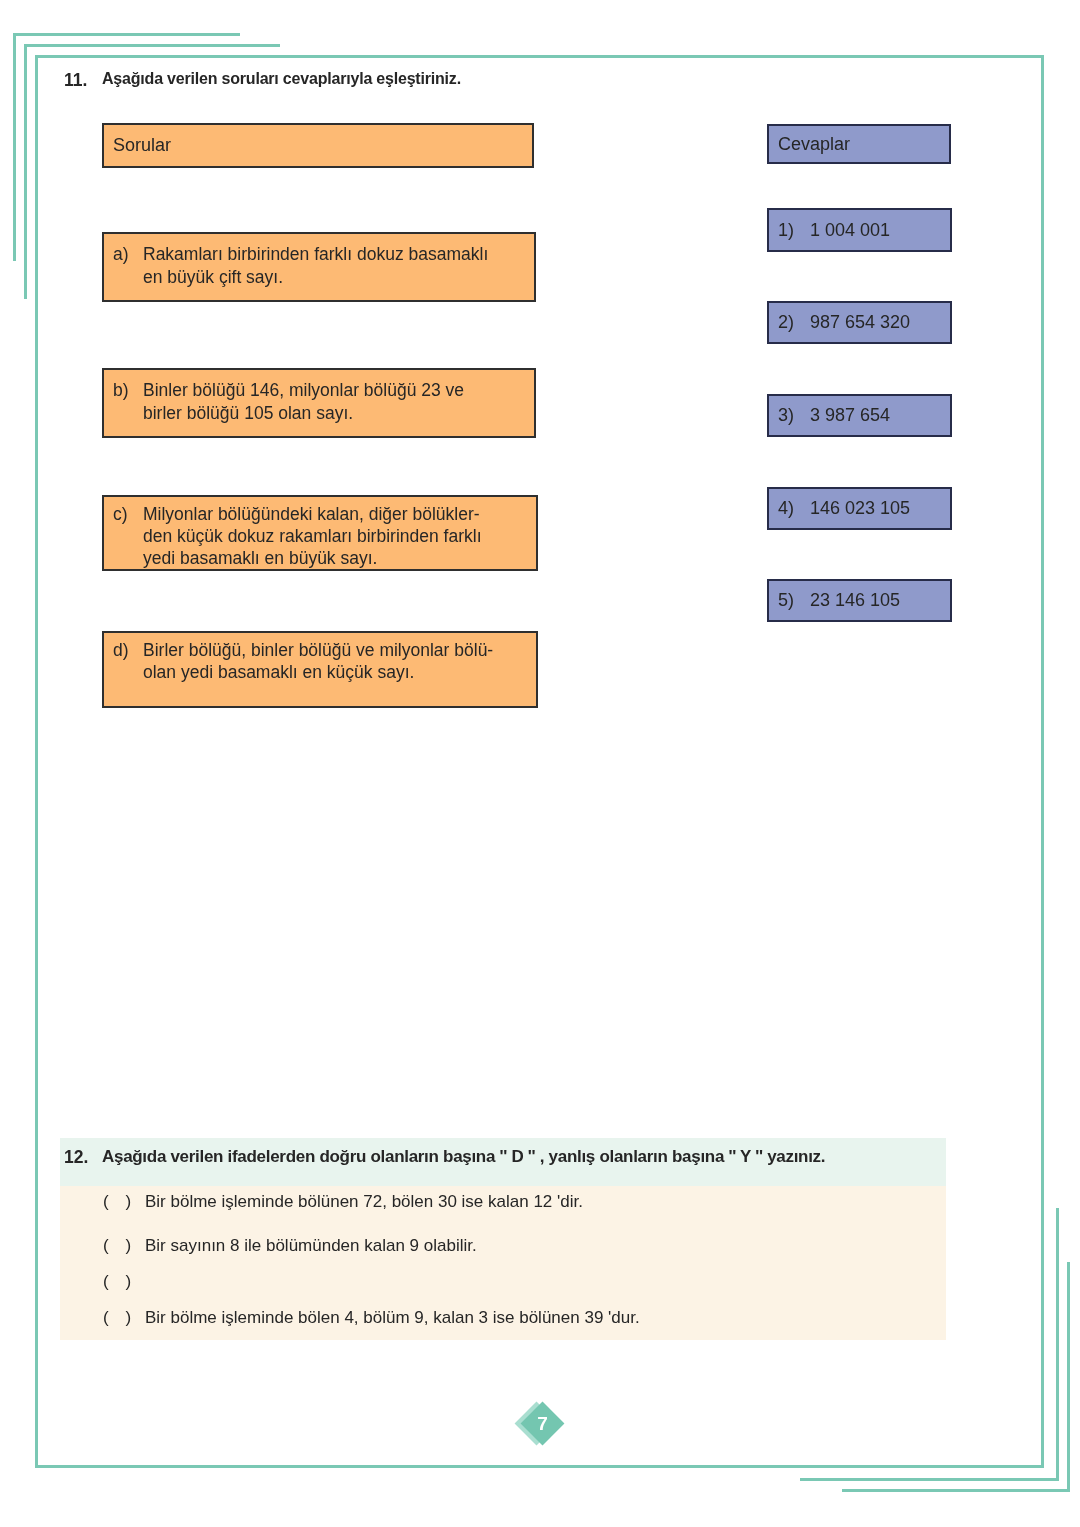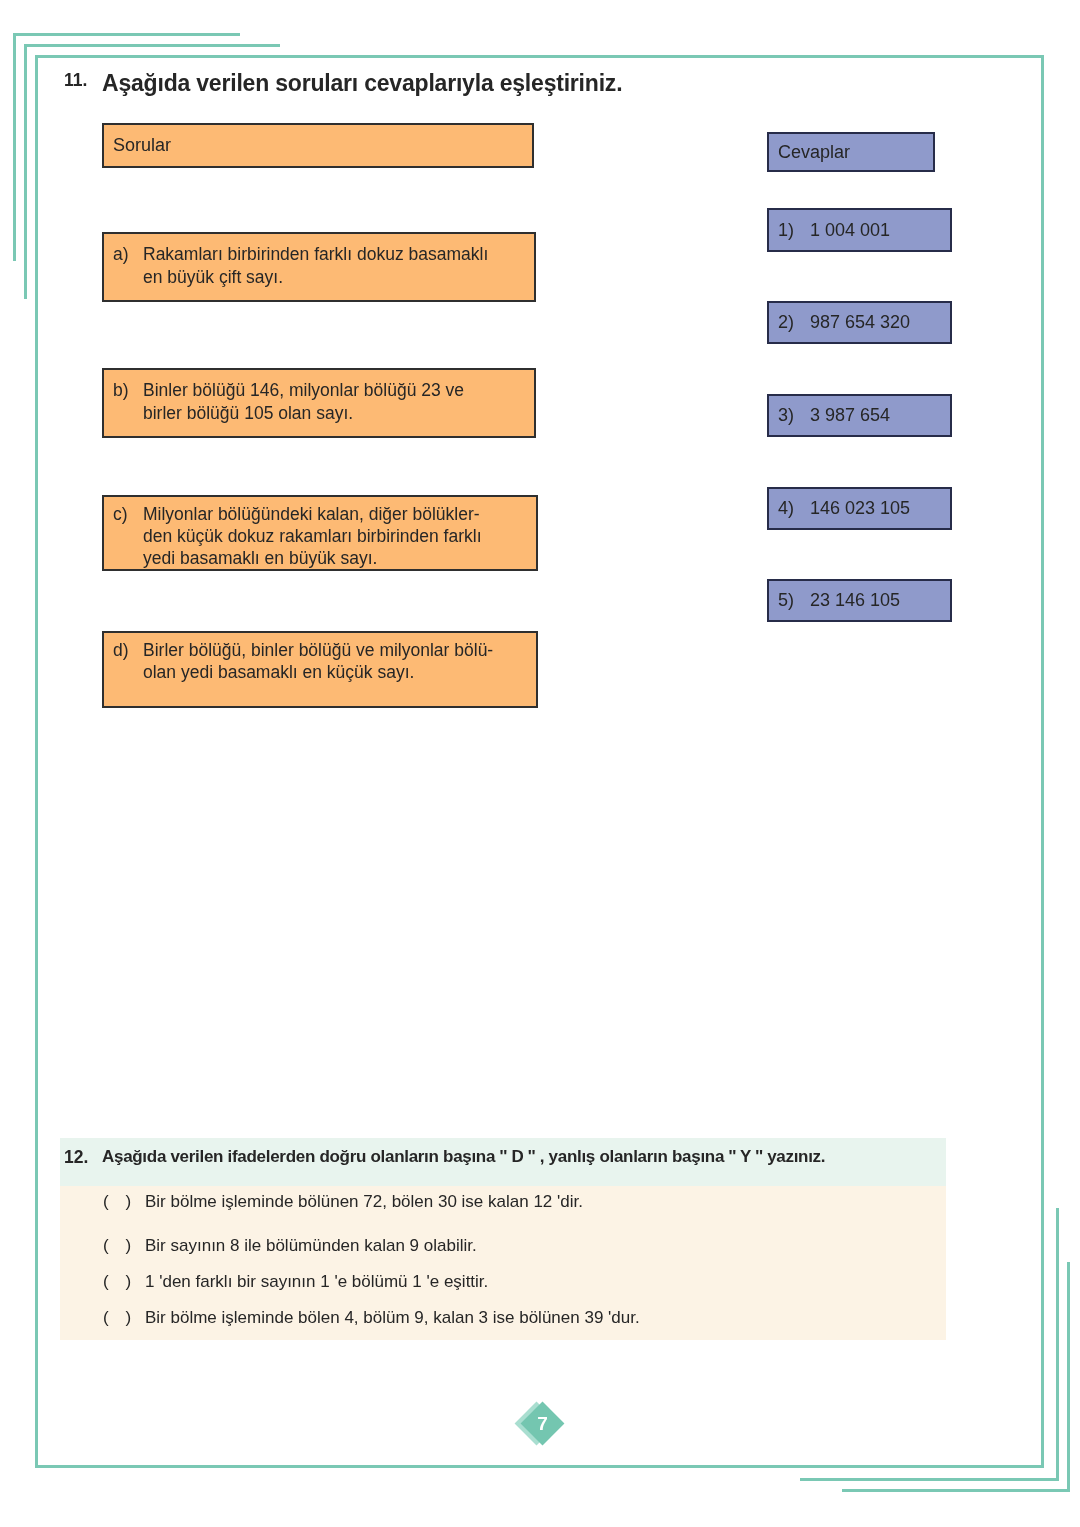--- a/index.html
+++ b/index.html
@@ -27,21 +27,21 @@
   
   .q-head { position: absolute; display: flex; }
   .q-num {
     font-weight: bold;
     font-size: 17.5px;
     width: 38px;
     flex: 0 0 auto;
   }
   .q-title {
     font-weight: bold;
-    font-size: 23px;
+    font-size: 16px;
     letter-spacing: -0.2px;
   }
   
   .box {
     position: absolute;
     display: flex;
     align-items: flex-start;
   }
   .orange {
     background: #fdba74;
@@ -159,21 +159,21 @@
   </div>
 
   <div class="box orange qbox tight" style="left:102px;top:631px;width:436px;height:77px">
     <span class="lbl">d)</span>
     <div class="lines">
       <div>Birler bölüğü, binler bölüğü ve milyonlar bölü-</div>
       <div>olan yedi basamaklı en küçük sayı.</div>
     </div>
   </div>
 
-  <div class="box blue col-header" style="left:767px;top:132px;width:168px;height:40px">
+  <div class="box blue col-header" style="left:767px;top:124px;width:184px;height:40px">
     <span>Cevaplar</span>
   </div>
 
   <div class="box blue abox" style="left:767px;top:208px;width:185px;height:44px">
     <span class="lbl">1)</span>
     <span>1 004 001</span>
   </div>
 
   <div class="box blue abox" style="left:767px;top:301px;width:185px;height:43px">
     <span class="lbl">2)</span>
@@ -208,21 +208,20 @@
     <span>Bir bölme işleminde bölünen 72, bölen 30 ise kalan 12 'dir.</span>
   </div>
 
   <div class="statement" style="left:103px;top:1236px;width:820px">
     <span class="paren">(  )</span>
     <span>Bir sayının 8 ile bölümünden kalan 9 olabilir.</span>
   </div>
 
   <div class="statement" style="left:103px;top:1272px;width:820px">
     <span class="paren">(  )</span>
-    <span>1 'den farklı bir sayının 1 'e bölümü 1 'e eşittir.</span>
   </div>
 
   <div class="statement" style="left:103px;top:1308px;width:820px">
     <span class="paren">(  )</span>
     <span>Bir bölme işleminde bölen 4, bölüm 9, kalan 3 ise bölünen 39 'dur.</span>
   </div>
 
   <div class="diamond-wrap" style="left:519px;top:1400px">
     <div class="diamond light"></div>
     <div class="diamond main"></div>

